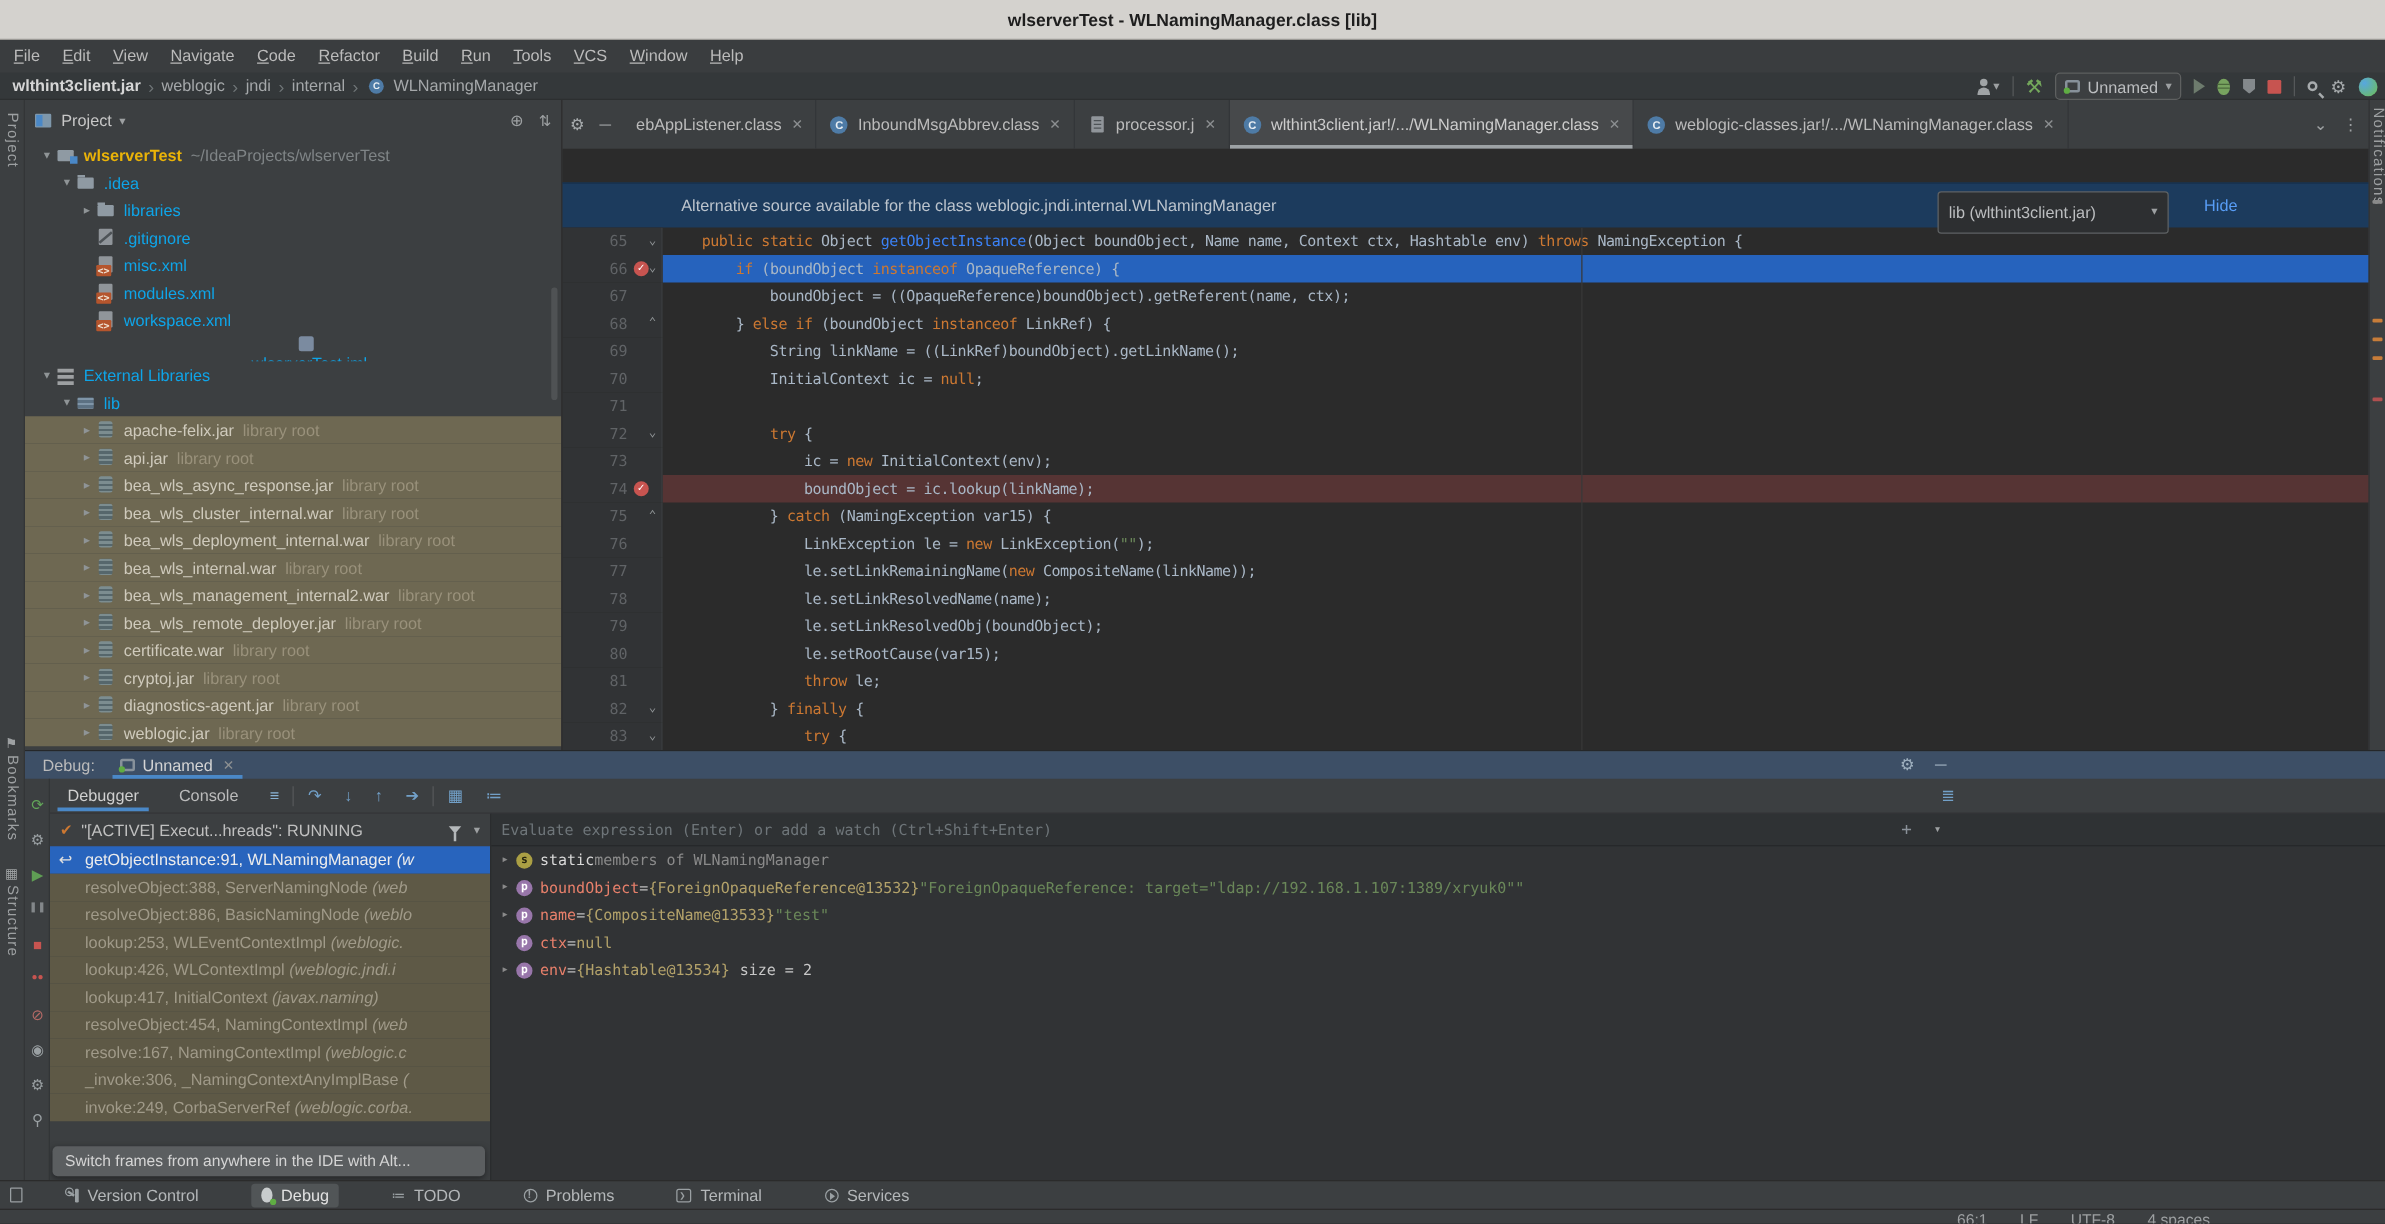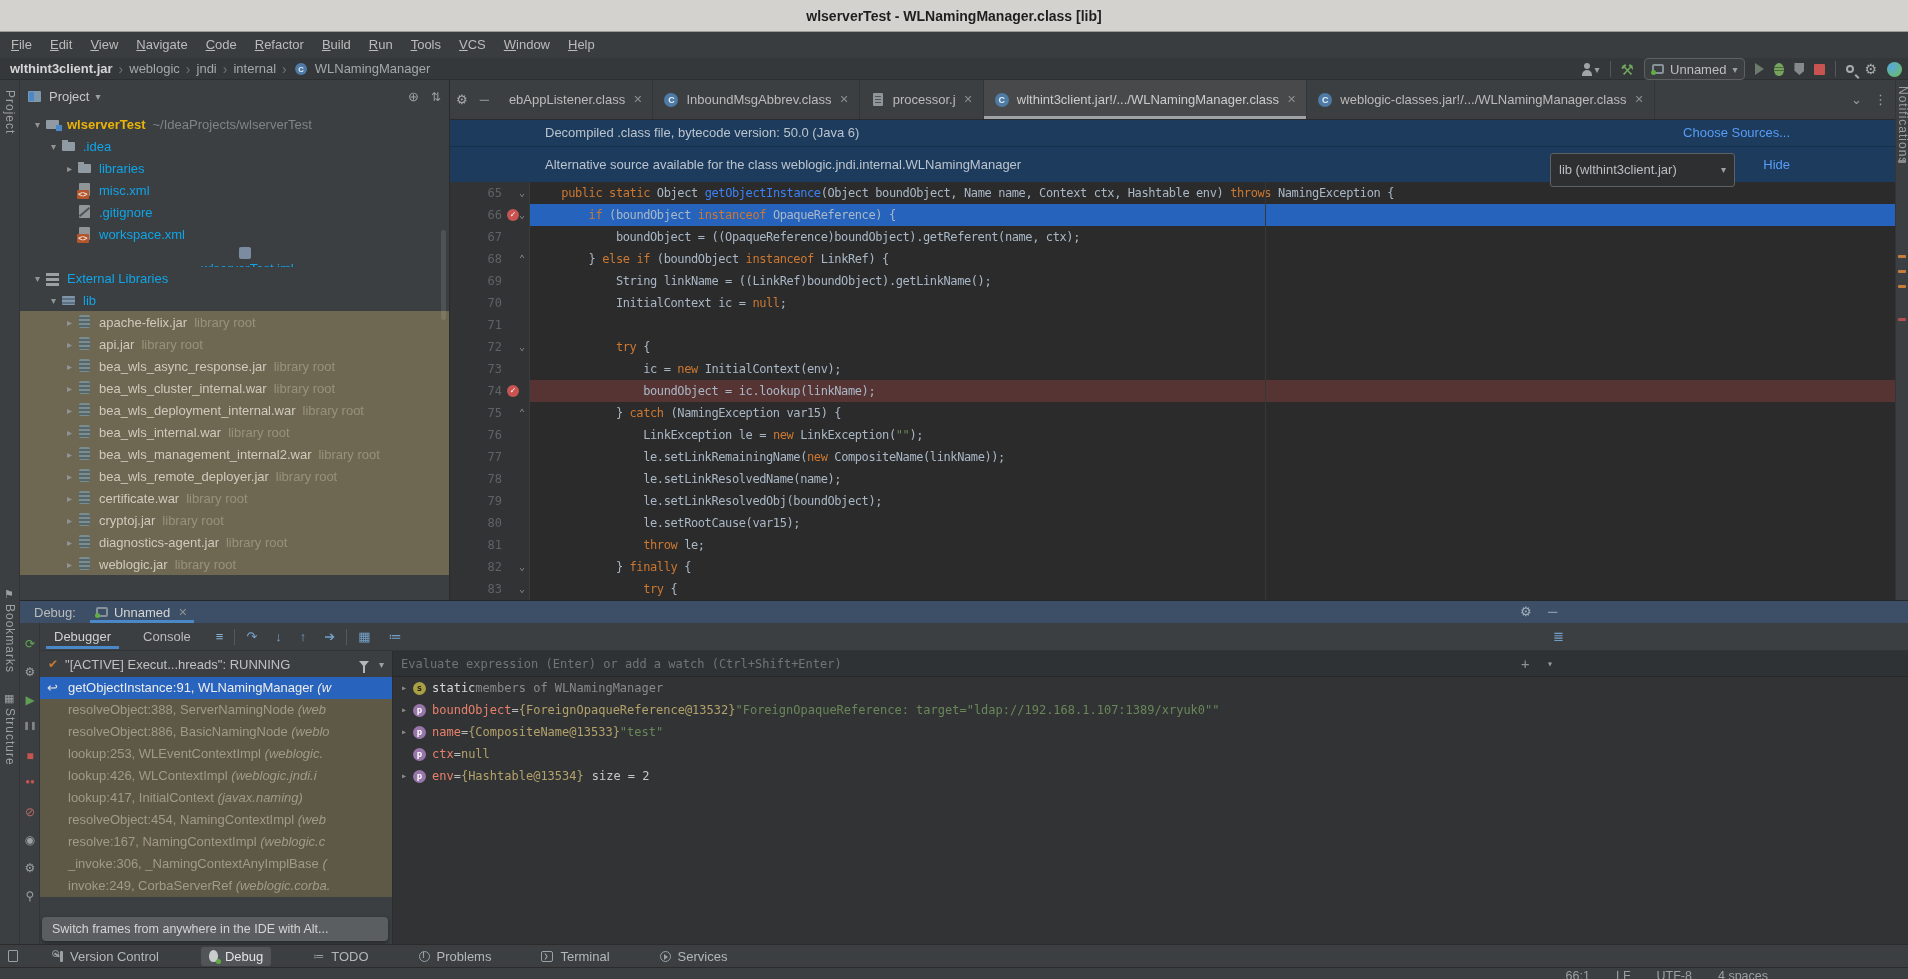--- a/index.html
+++ b/index.html
@@ -262,27 +262,32 @@
           <span class="ti ti-folder"></span>
           <span class="tlabel">.idea</span>
         </div>
         <div class="trow" style="padding-left: 42px;">
           <span class="tarrow">▸</span>
           <span class="ti ti-folder"></span>
           <span class="tlabel">libraries</span>
         </div>
         <div class="trow" style="padding-left: 42px;">
           <span class="tarrow"></span>
+          <span class="ti ti-ignored"></span>
+          <span class="tlabel">.gitignore</span>
+        </div>
+        <div class="trow" style="padding-left: 42px;">
+          <span class="tarrow"></span>
           <span class="ti ti-xml"></span>
           <span class="tlabel">misc.xml</span>
         </div>
         <div class="trow" style="padding-left: 42px;">
           <span class="tarrow"></span>
-          <span class="ti ti-ignored"></span>
-          <span class="tlabel">.gitignore</span>
+          <span class="ti ti-xml"></span>
+          <span class="tlabel">modules.xml</span>
         </div>
         <div class="trow" style="padding-left: 42px;">
           <span class="tarrow"></span>
           <span class="ti ti-xml"></span>
           <span class="tlabel">workspace.xml</span>
         </div>
         <div class="trow" style="padding-left: 26px; flex-direction: column;">
           <span class="tarrow"></span>
           <span class="ti ti-iml"></span>
           <span class="tlabel">wlserverTest.iml</span>
@@ -401,24 +406,20 @@
         <div class="tab">
           <span class="ti ti-class"></span>
           <span>weblogic-classes.jar!/.../WLNamingManager.class</span>
           <span class="tclose">✕</span>
         </div>
         <span class="tabend">
           <span>⌄</span>
           <span>⋮</span>
         </span>
       </div>
-    <div class="banner1">
-      <span>Decompiled .class file, bytecode version: 50.0 (Java 6)</span>
-      <span class="blink" style="line-height:26px">Choose Sources...</span>
-    </div>
     <div class="banner2">
       <span>Alternative source available for the class weblogic.jndi.internal.WLNamingManager</span>
       <span class="bcombo">
         <span>lib (wlthint3client.jar)</span>
         <span class="caret">▾</span>
       </span>
       <span class="blink" style="line-height:36px">Hide</span>
     </div>
     <div class="codearea" id="codearea">
       <div class="guide"></div>

